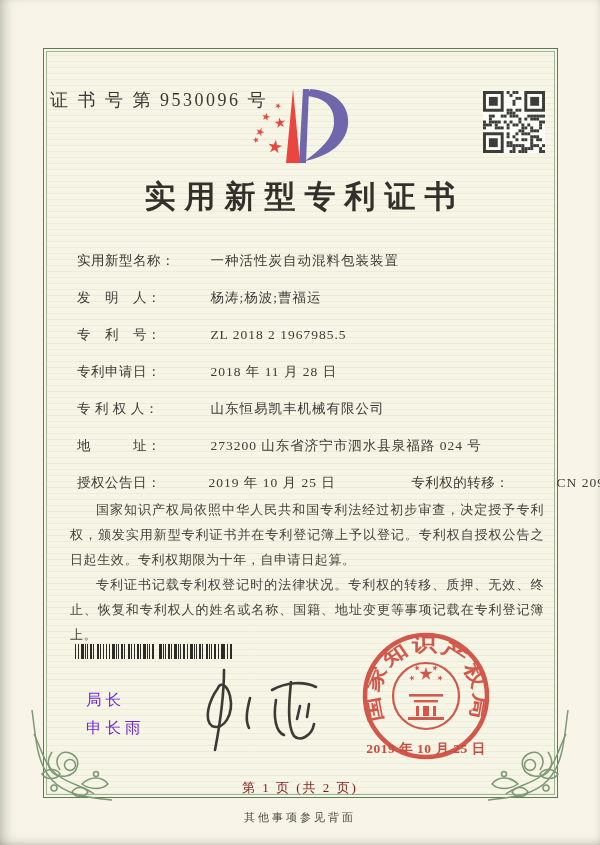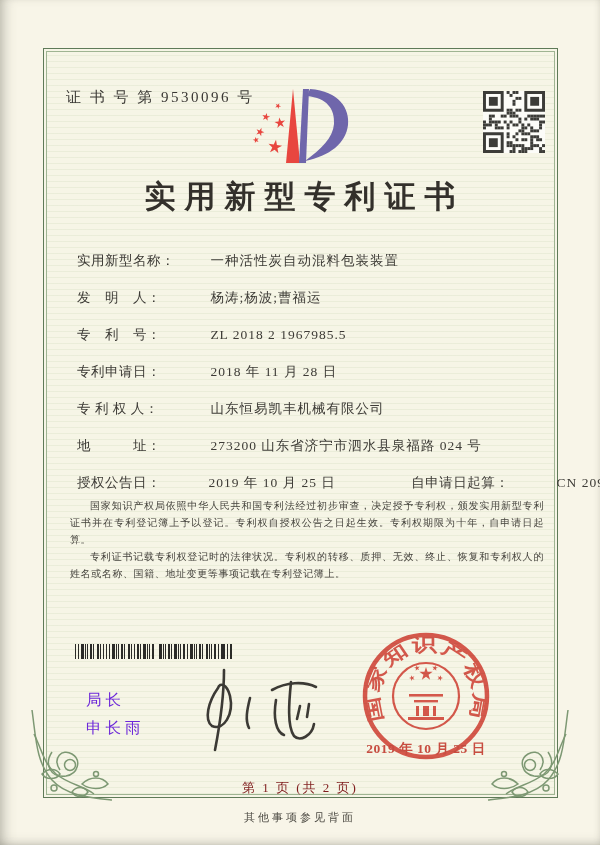--- a/index.html
+++ b/index.html
@@ -23,42 +23,42 @@
   }
   .frame-inner {
     position:absolute; inset:2px; border:1px solid #9fb492; height:auto;
     background: repeating-linear-gradient(0deg, rgba(164,186,140,.14) 0 1px, transparent 1px 6px);
   }
   .corner-ornament { position:absolute; z-index:6; }
   .corner-ornament.left { left:24px; top:708px; }
   .corner-ornament.right { right:24px; top:708px; transform:scaleX(-1); }
 
   .cert-no {
-    position:absolute; left:66px; top:88px;
-    font-size:15px; letter-spacing:2.5px; color:#3a3834; z-index:2;
+    position:absolute; left:50px; top:88px;
+    font-size:18px; letter-spacing:2.5px; color:#3a3834; z-index:2;
   }
   .logo { position:absolute; left:243px; top:76px; z-index:2; }
   .qr { position:absolute; left:483px; top:91px; z-index:2; background:#fdfdfa; }
 
   .title {
     position:absolute; left:0; top:176px; width:100%;
     text-align:center; font-size:31px; font-weight:bold; color:#33302b;
     letter-spacing:9px; text-indent:9px; z-index:2;
   }
 
   .fields { position:absolute; left:77px; top:252px; width:460px; z-index:2; }
   .field-row { height:22px; margin-bottom:15px; font-size:13.5px; color:#3d3b36; white-space:nowrap; }
   .field-label { display:inline-block; width:88px; letter-spacing:.5px; }
   .field-value { letter-spacing:1px;margin-left:42px; }
   .grant-row .field-label { width:auto; margin-right:2px; }
   .grant-no { margin-left:72px; }
 
   .paragraphs {
     position:absolute; left:70px; top:497px; width:474px; z-index:2;
-    font-size:10px; line-height:17px; color:#45433d; text-align:justify;
+    font-size:13px; line-height:25px; color:#45433d; text-align:justify;
     letter-spacing:.6px;
   }
   .paragraphs p { text-indent:2em; }
 
   .barcode {
     position:absolute; left:75px; top:644px; width:157px; height:15px; z-index:2;
     background: repeating-linear-gradient(90deg,
       #2b2b28 0 1.5px, transparent 1.5px 3px,
       #2b2b28 3px 4px, transparent 4px 6.5px,
       #2b2b28 6.5px 9px, transparent 9px 10px,
@@ -254,21 +254,21 @@
       <span class="field-label">专 利 权 人：</span>
       <span class="field-value">山东恒易凯丰机械有限公司</span>
     </div>
     <div class="field-row">
       <span class="field-label">地　　　址：</span>
       <span class="field-value">273200 山东省济宁市泗水县泉福路 024 号</span>
     </div>
     <div class="field-row grant-row">
       <span class="field-label">授权公告日：</span>
       <span class="field-value">2019 年 10 月 25 日</span>
-      <span class="field-label grant-no">自申请日起算：</span>
+      <span class="field-label grant-no">专利权的转移：</span>
       <span class="field-value">CN 209535519 U</span>
     </div>
   </div>
 
   <div class="paragraphs">
     <p>国家知识产权局依照中华人民共和国专利法经过初步审查，决定授予专利权，颁发实用新型专利证书并在专利登记簿上予以登记。专利权自授权公告之日起生效。专利权期限为十年，自申请日起算。</p>
     <p>专利证书记载专利权登记时的法律状况。专利权的转移、质押、无效、终止、恢复和专利权人的姓名或名称、国籍、地址变更等事项记载在专利登记簿上。</p>
   </div>
 
   <div class="barcode"></div>

